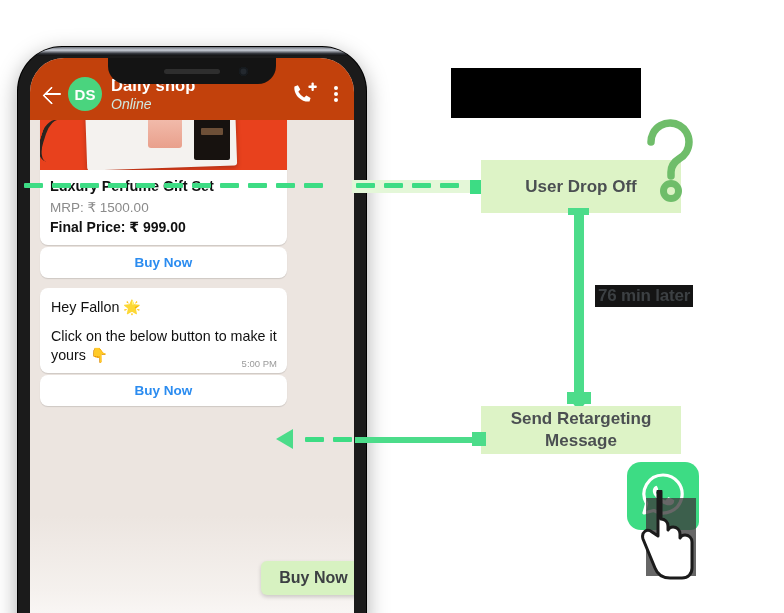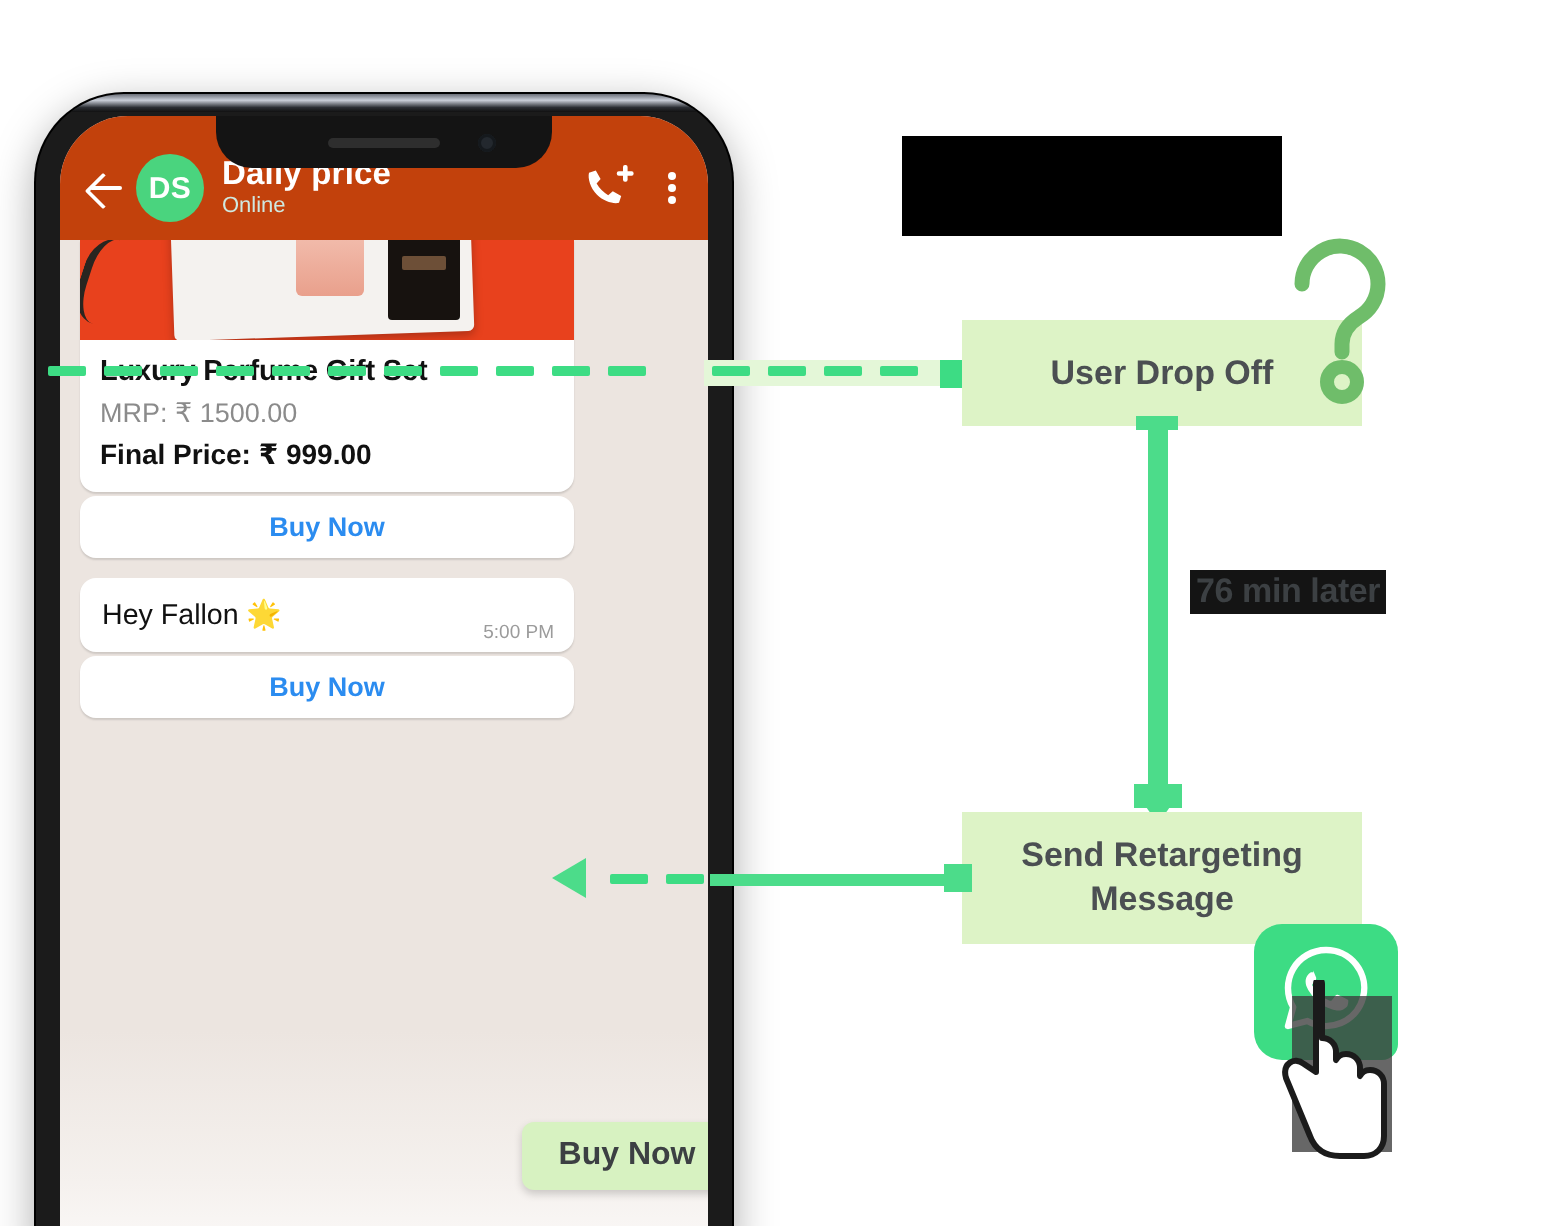--- a/index.html
+++ b/index.html
@@ -27,21 +27,21 @@
   #wa-header{position:absolute;left:0;top:0;width:100%;height:62px;background:#c2410c;z-index:6;}
   #wa-head-row{position:absolute;left:0;bottom:6px;width:100%;height:40px;display:flex;align-items:center;padding:0 10px;box-sizing:border-box;}
   #back-icon{width:26px;height:26px;flex:0 0 auto;position:relative;}
   #back-icon:before{content:"";position:absolute;left:5px;top:12px;width:16px;height:2.4px;background:#fff;border-radius:2px;}
   #back-icon:after{content:"";position:absolute;left:5px;top:8px;width:11px;height:11px;border-left:2.4px solid #fff;border-bottom:2.4px solid #fff;transform:rotate(45deg);border-radius:1px;}
   #avatar{width:34px;height:34px;border-radius:50%;background:#4ad47e;color:#fff;
         font-size:15px;font-weight:bold;display:flex;align-items:center;justify-content:center;
         margin-left:2px;flex:0 0 auto;letter-spacing:.2px;}
   #wa-names{margin-left:9px;flex:1 1 auto;min-width:0;line-height:1;}
   #wa-title{color:#fff;font-size:16.5px;font-weight:bold;letter-spacing:.1px;}
-  #wa-status{color:#cfe8e0;font-size:11px;margin-top:3px;}
+  #wa-status{color:#cfe8e0;font-size:14px;margin-top:3px;font-style:italic;}
   #call-icon{width:30px;height:26px;position:relative;flex:0 0 auto;margin-right:8px;}
   #menu-icon{width:16px;height:26px;position:relative;flex:0 0 auto;}
   .dot{position:absolute;left:6px;width:4px;height:4px;border-radius:50%;background:#fff;}
 
   
   #chat{position:absolute;left:0;top:62px;width:100%;bottom:0;
         background:linear-gradient(180deg,#ece5e0 0%,#ece5e0 78%,#f5f1ee 93%,#fbf9f8 100%);
         padding:0 10px;box-sizing:border-box;}
 
   .card{background:#fff;border-radius:8px;box-shadow:0 1px 1px rgba(0,0,0,.13);overflow:hidden;}
@@ -69,21 +69,21 @@
   #green-buy{position:absolute;right:-12px;bottom:32px;width:105px;height:34px;background:#d7f2c1;
         border-radius:6px;display:flex;align-items:center;justify-content:center;
         box-shadow:0 2px 4px rgba(0,0,0,.18);}
   #green-buy span{font-size:16px;color:#3c4043;font-weight:bold;}
 
   
   .flow-box{position:absolute;background:#ddf3c6;display:flex;align-items:center;
         justify-content:center;text-align:center;}
   .flow-box span{font-size:17px;color:#4b4f52;font-weight:bold;line-height:1.28;}
   #box-drop{left:481px;top:160px;width:200px;height:53px;}
-  #box-send{left:481px;top:406px;width:200px;height:66px;}
+  #box-send{left:481px;top:406px;width:200px;height:48px;}
 
   #black-redact{position:absolute;left:451px;top:68px;width:190px;height:50px;background:#000;}
 
   
   #glow-h1{position:absolute;left:352px;top:180px;width:134px;height:13px;background:#e4f7d8;}
   .dash-seg{position:absolute;height:5px;background:#3ddc84;border-radius:1px;}
   #sq-drop{position:absolute;left:470px;top:180px;width:15px;height:14px;background:#3ddc84;}
   #vline{position:absolute;left:574px;top:211px;width:10px;height:192px;background:#4cdc8a;}
   #vcap{position:absolute;left:567px;top:392px;width:24px;height:12px;background:#4cdc8a;}
   #vtip{position:absolute;left:572px;top:402px;width:0;height:0;border-left:7px solid transparent;border-right:7px solid transparent;border-top:10px solid #4cdc8a;}
@@ -118,21 +118,21 @@
       <div id="notch">
         <div id="notch-speaker"></div>
         <div id="notch-cam"></div>
       </div>
 
       <div id="wa-header">
         <div id="wa-head-row">
           <div id="back-icon"></div>
           <div id="avatar">DS</div>
           <div id="wa-names">
-            <div id="wa-title">Daily price</div>
+            <div id="wa-title">Daily shop</div>
             <div id="wa-status">Online</div>
           </div>
           <div id="call-icon">
             <svg viewBox="0 0 30 26" width="30" height="26" aria-hidden="true">
               <path d="M4.5 5.4c-.7 2.7 .6 7.6 4 11 3.4 3.4 8.3 4.7 11 4l1.1-3.4-4.2-2.4-2.3 2a16 16 0 0 1-5.8-5.8l2-2.3-2.4-4.2z" fill="#fff"></path>
               <rect x="21.5" y="1.5" width="2.3" height="8.4" rx="1" fill="#fff"></rect>
               <rect x="18.4" y="4.6" width="8.4" height="2.3" rx="1" fill="#fff"></rect>
             </svg>
           </div>
           <div id="menu-icon">
@@ -158,20 +158,21 @@
             <div id="prod-final">Final Price: ₹ 999.00</div>
           </div>
         </div>
 
         <div class="buy-row">
           <span class="buy-lbl">Buy Now</span>
         </div>
 
         <div id="msg-card" class="card">
           <p>Hey Fallon 🌟</p>
+          <p>Click on the below button to make it yours 👇</p>
           <span id="msg-time">5:00 PM</span>
         </div>
 
         <div class="buy-row" style="margin-top:2px">
           <span class="buy-lbl">Buy Now</span>
         </div>
 
         <div id="green-buy">
           <span>Buy Now</span>
         </div>

